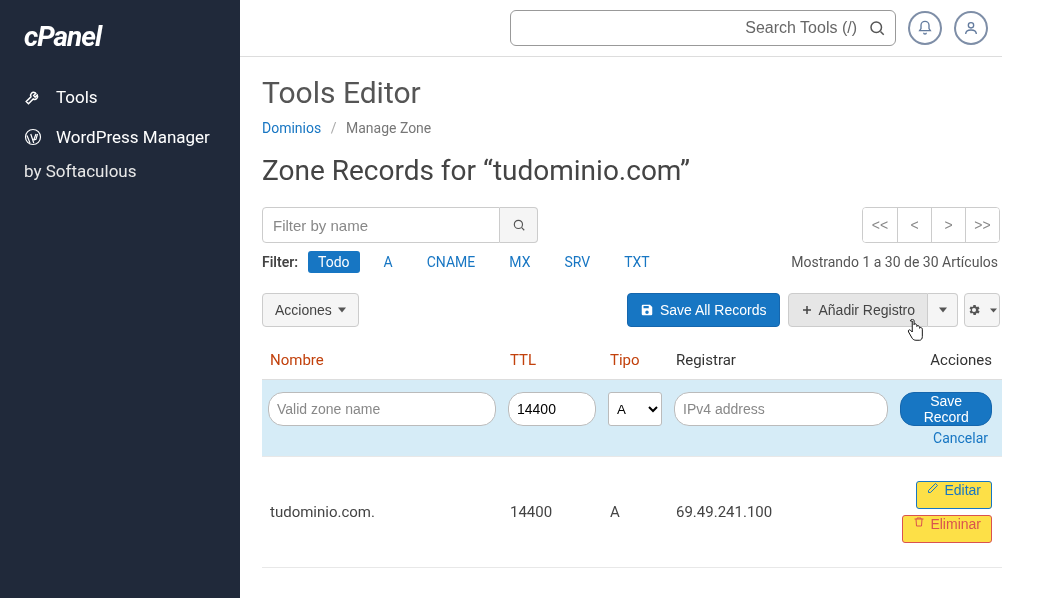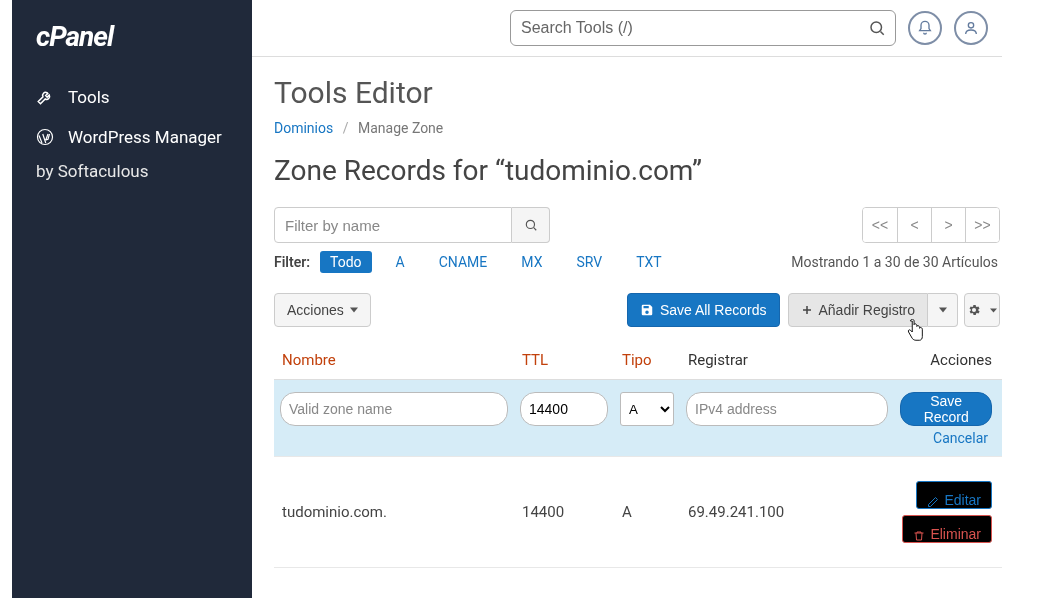--- a/index.html
+++ b/index.html
@@ -1,35 +1,35 @@
 <!DOCTYPE html>
 <html><head>
   <meta charset="utf-8">
   <style>
     * { box-sizing: border-box; margin: 0; padding: 0; }
     body { font-family: -apple-system, BlinkMacSystemFont, "Segoe UI", Roboto, "Helvetica Neue", Arial, sans-serif; font-size: 14px; color: #333; }
     
-    .app { display: flex; width: 1002px; height: 598px; overflow: hidden; padding-left: 12px; }
+    .app { display: flex; width: 1002px; height: 598px; overflow: hidden; }
     
     
     .sidebar { width: 240px; background: #20293a; color: #fff; flex-shrink: 0; padding: 0; }
     .logo { padding: 20px 24px 24px; font-size: 28px; font-weight: 700; font-style: italic; letter-spacing: -1px; }
     .logo-c { display: inline-block; }
     .sidebar-item { display: flex; align-items: center; padding: 10px 24px; font-size: 17px; cursor: pointer; }
     .sidebar-item .icon { width: 18px; height: 18px; margin-right: 14px; display: inline-flex; align-items: center; justify-content: center; }
     .sidebar-sub { padding: 4px 24px 0 24px; font-size: 17px; color: #e8e8e8; }
     
     
     .main { flex: 1; display: flex; flex-direction: column; background: #fff; }
     
     
     .header { display: flex; align-items: center; padding: 10px 14px; border-bottom: 1px solid #ddd; }
     .header-spacer { flex: 1; }
     .search-wrap { position: relative; width: 386px; margin-left: auto; }
-    .search-input { width: 100%; height: 36px; border: 1px solid #999; border-radius: 6px; padding: 0 38px 0 10px; font-size: 16px; color: #666; }
+    .search-input { width: 100%; height: 36px; border: 1px solid #999; border-radius: 6px; padding: 0 38px 0 10px; font-size: 16px; color: #666; text-align: right; }
     .search-input::placeholder { color: #666; }
     .search-icon-btn { position: absolute; right: 6px; top: 50%; transform: translateY(-50%); background: none; border: none; cursor: pointer; padding: 4px; }
     .hdr-circle { width: 34px; height: 34px; border: 2px solid #7e8ea7; border-radius: 50%; display: inline-flex; align-items: center; justify-content: center; margin-left: 12px; cursor: pointer; color: #627a9d; }
     
     
     .content { padding: 18px 0 0 22px; flex: 1; overflow: auto; }
     .page-title { font-size: 30px; font-weight: 400; color: #555; margin-bottom: 10px; }
     .breadcrumb { font-size: 14px; margin-bottom: 18px; }
     .breadcrumb a { color: #1776c3; text-decoration: none; }
     .breadcrumb .sep { color: #aaa; margin: 0 6px; }
@@ -84,21 +84,21 @@
     .edit-row2 { background: #d6ecf7; }
     .edit-row2 td { padding: 0 6px 10px; text-align: right; }
     .row-input { width: 100%; height: 34px; border: 1px solid #bbb; border-radius: 15px; padding: 0 8px; font-size: 14px; background: #fff; }
     .row-input::placeholder { color: #888; }
     .row-select { width: 100%; height: 34px; border: 1px solid #bbb; border-radius: 3px; padding: 0 4px; background: #fff; }
     .btn-save { background: #1776c3; color: #fff; border: 1px solid #1566ad; border-radius: 14px; height: 34px; padding: 0 10px; cursor: pointer; font-size: 14px; }
     .link-cancel { color: #1776c3; font-size: 14px; cursor: pointer; text-decoration: none; padding-right: 8px; }
     
     .data-row td { padding: 24px 8px; color: #444; font-size: 15px; }
     .act-stack { display: flex; flex-direction: column; gap: 6px; align-items: flex-end; }
-    .btn-sm { height: 28px; padding: 0 10px; border: 1px solid; border-radius: 3px; background: #000000; cursor: pointer; font-size: 14px; display: inline-flex; align-items: flex-end; gap: 5px; }
+    .btn-sm { height: 28px; padding: 0 10px; border: 1px solid; border-radius: 3px; background: #fde047; cursor: pointer; font-size: 14px; display: inline-flex; align-items: flex-start; gap: 5px; }
     .btn-edit { color: #1776c3; border-color: #1776c3; }
     .btn-del { color: #d9534f; border-color: #d9534f; }
     
     svg { display: block; }
   </style>
 </head>
 <body>
 
 <div class="app">
 

